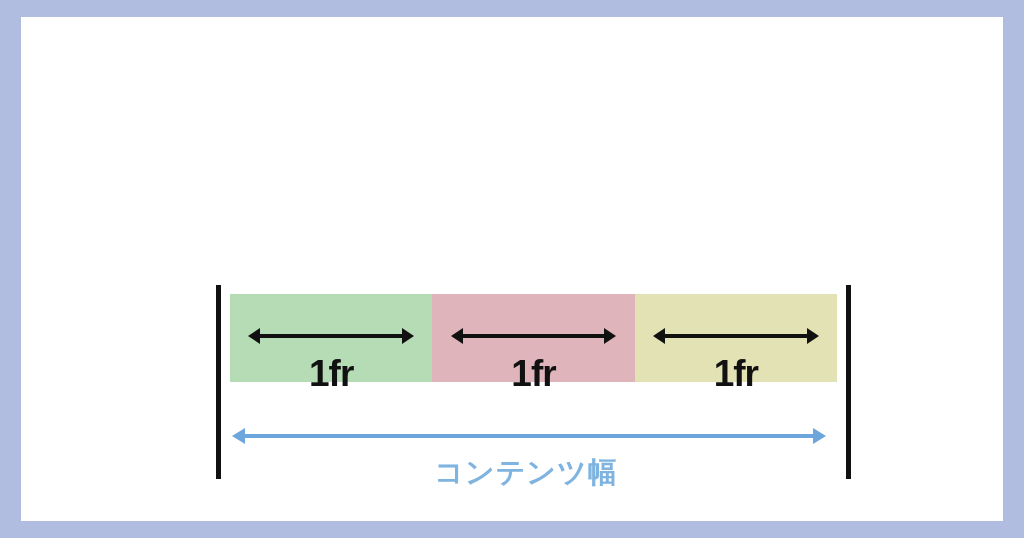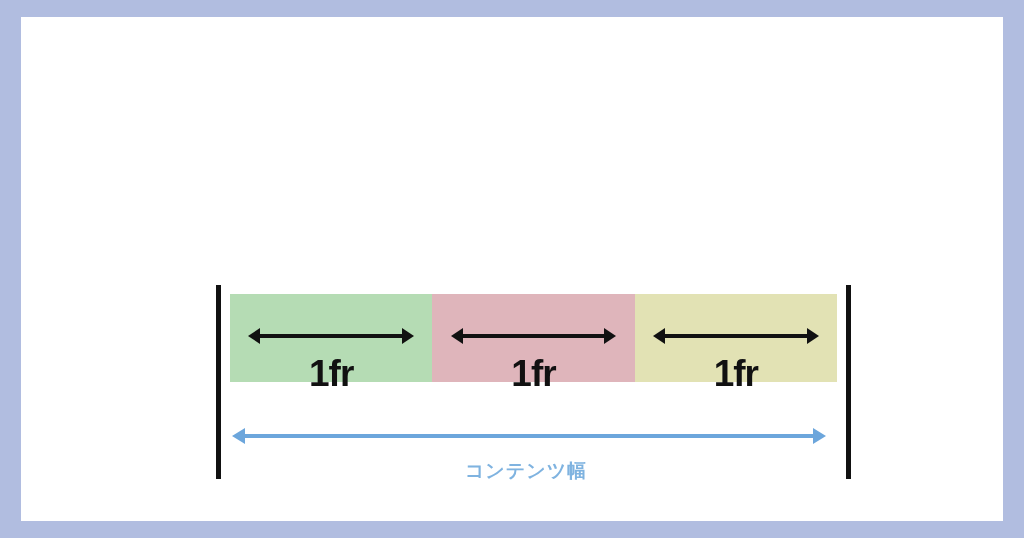--- a/index.html
+++ b/index.html
@@ -171,23 +171,23 @@
     border-left: 13px solid #6ca6dc;
   }
 
   .width-label {
     position: absolute;
     left: 0;
     top: 192px;
     width: 660px;
     text-align: center;
     color: #7fb3e0;
-    font-family: Liberation Mono, monospace;
+    font-family: Liberation Serif, serif;
     font-weight: bold;
-    font-size: 19px;
+    font-size: 29px;
     line-height: 30px;
     letter-spacing: 1px;
   }
 </style>
 </head>
 <body>
 
 <div class="slide-frame">
   <div class="slide-canvas">
 

